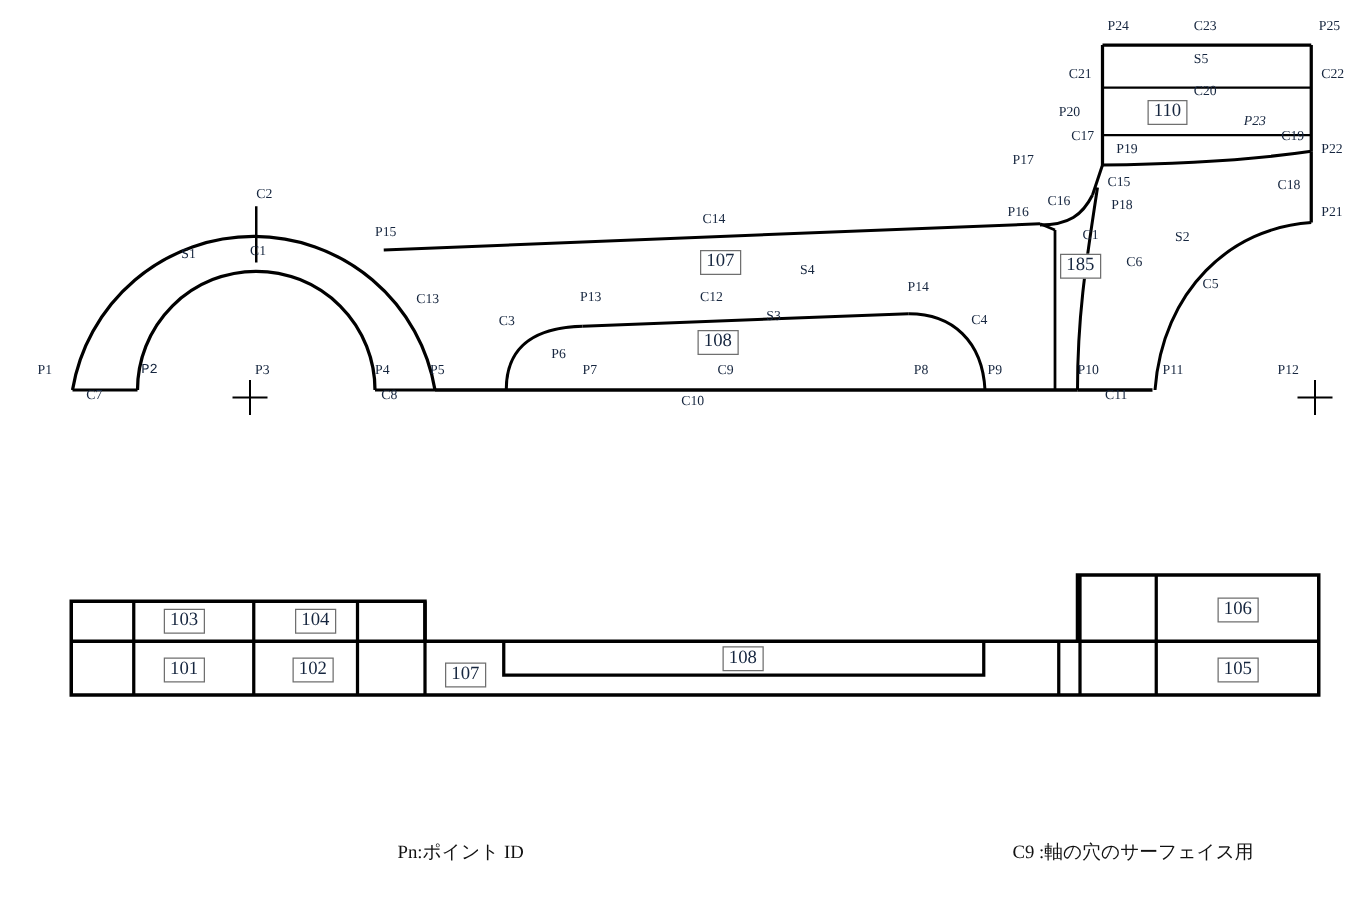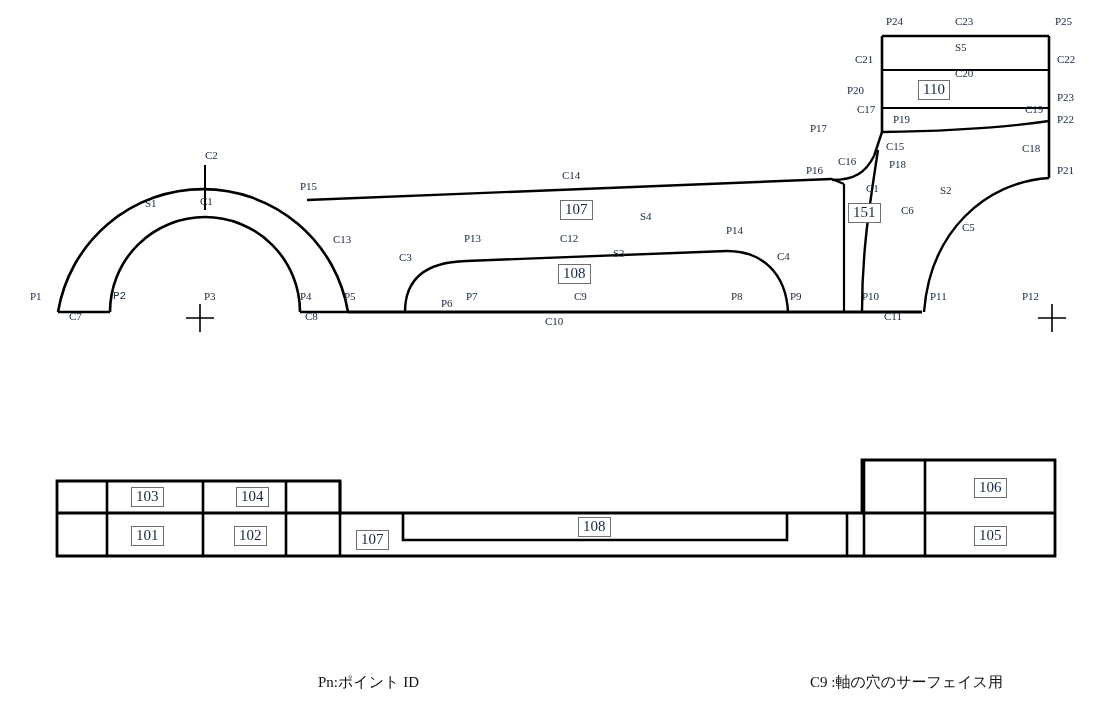--- a/index.html
+++ b/index.html
@@ -93,38 +93,38 @@
       <path d="M 864,460 L 864,556" stroke-width="2.6"></path>
       <path d="M 925,460 L 925,556" stroke-width="2.6"></path>
     </g>
   </svg>
 
   <span class="lbl" style="left:30px;  top:291px;">P1</span>
   <span class="lbl" style="left:113px; top:291px;font-family:Liberation Mono, monospace;">P2</span>
   <span class="lbl" style="left:204px; top:291px;">P3</span>
   <span class="lbl" style="left:300px; top:291px;font-family:Liberation Serif, serif;">P4</span>
   <span class="lbl" style="left:344px; top:291px;">P5</span>
-  <span class="lbl" style="left:409px; top:298px;padding-left:32px;">P6</span>
+  <span class="lbl" style="left:409px; top:278px;padding-left:32px;">P6</span>
   <span class="lbl" style="left:466px; top:291px;">P7</span>
   <span class="lbl" style="left:731px; top:291px;">P8</span>
   <span class="lbl" style="left:790px; top:291px;">P9</span>
   <span class="lbl" style="left:862px; top:291px;">P10</span>
   <span class="lbl" style="left:930px; top:291px;">P11</span>
   <span class="lbl" style="left:1022px;top:291px;">P12</span>
   <span class="lbl" style="left:464px; top:233px;">P13</span>
   <span class="lbl" style="left:726px; top:225px;">P14</span>
   <span class="lbl" style="left:300px; top:181px;">P15</span>
   <span class="lbl" style="left:806px; top:165px;">P16</span>
   <span class="lbl" style="left:810px; top:123px;">P17</span>
   <span class="lbl" style="left:889px; top:159px;">P18</span>
   <span class="lbl" style="left:893px; top:114px;">P19</span>
   <span class="lbl" style="left:847px; top:85px;">P20</span>
   <span class="lbl" style="left:1057px;top:165px;">P21</span>
   <span class="lbl" style="left:1057px;top:114px;">P22</span>
-  <span class="lbl" style="left:1057px;top:92px;">P23</span>
+  <span class="lbl" style="left:995px;top:92px;font-style:italic;">P23</span>
   <span class="lbl" style="left:886px; top:16px;">P24</span>
   <span class="lbl" style="left:1055px;top:16px;">P25</span>
 
   <span class="lbl" style="left:200px; top:196px;">C1</span>
   <span class="lbl" style="left:866px; top:183px;">C1</span>
   <span class="lbl" style="left:205px; top:150px;">C2</span>
   <span class="lbl" style="left:399px; top:252px;">C3</span>
   <span class="lbl" style="left:777px; top:251px;">C4</span>
   <span class="lbl" style="left:962px; top:222px;">C5</span>
   <span class="lbl" style="left:901px; top:205px;">C6</span>
@@ -147,21 +147,21 @@
   <span class="lbl" style="left:955px; top:16px;">C23</span>
 
   <span class="lbl" style="left:145px; top:198px;">S1</span>
   <span class="lbl" style="left:940px; top:185px;">S2</span>
   <span class="lbl" style="left:613px; top:248px;">S3</span>
   <span class="lbl" style="left:640px; top:211px;">S4</span>
   <span class="lbl" style="left:955px; top:42px;">S5</span>
 
   <span class="idbox" style="left:560px; top:200px;">107</span>
   <span class="idbox" style="left:558px; top:264px;">108</span>
-  <span class="idbox" style="left:848px; top:203px;">151</span>
+  <span class="idbox" style="left:848px; top:203px;">185</span>
   <span class="idbox" style="left:918px; top:80px;">110</span>
 
   <span class="idbox" style="left:131px; top:526px;">101</span>
   <span class="idbox" style="left:234px; top:526px;">102</span>
   <span class="idbox" style="left:131px; top:487px;">103</span>
   <span class="idbox" style="left:236px; top:487px;">104</span>
   <span class="idbox" style="left:974px; top:526px;">105</span>
   <span class="idbox" style="left:974px; top:478px;">106</span>
   <span class="idbox" style="left:356px; top:530px;">107</span>
   <span class="idbox" style="left:578px; top:517px;">108</span>

